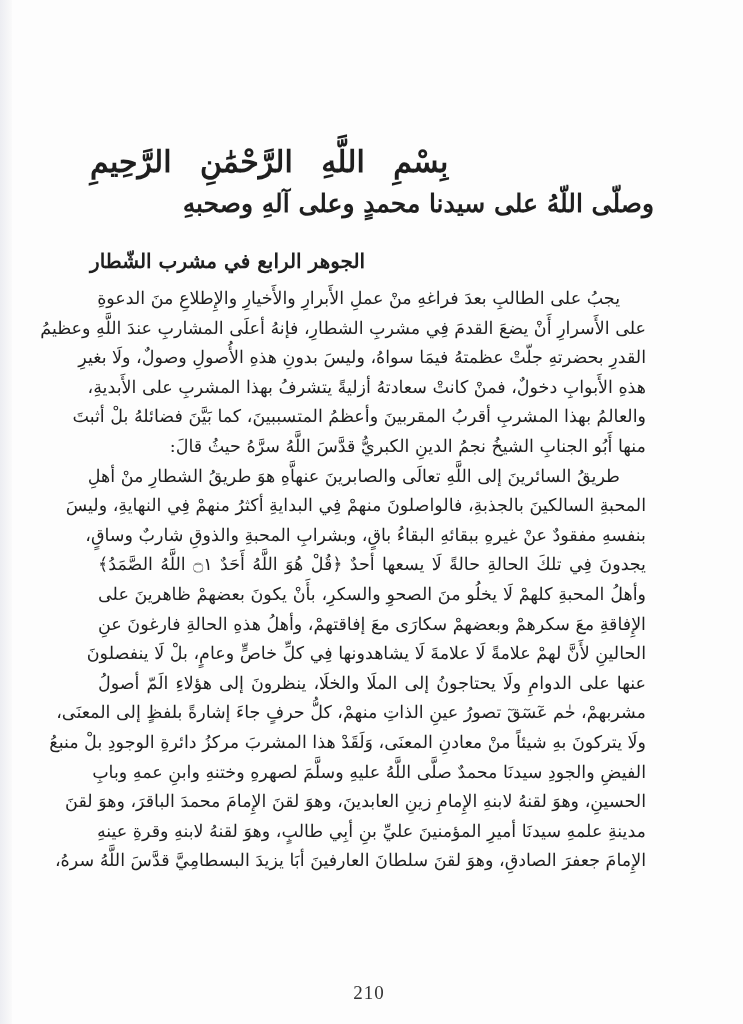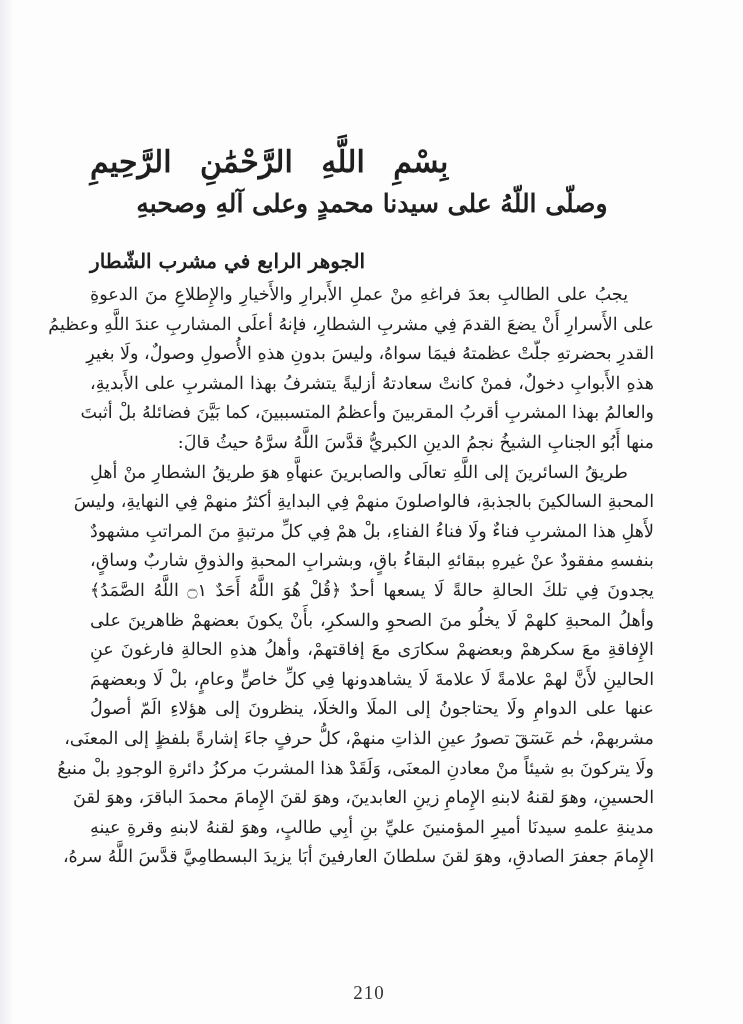--- a/index.html
+++ b/index.html
@@ -33,39 +33,38 @@
     .basmala {
       text-align: left;
       font-size: 30px;
       line-height: 44px;
       font-weight: bold;
       letter-spacing: 2px;
       word-spacing: 18px;
       margin: 0;
     }
     .salawat {
-      text-align: center;
       font-size: 25px;
       line-height: 40px;
       font-weight: bold;
       margin: 0 0 22px 0;
     }
     .section-title {
       text-align: left;
       font-size: 20px;
       line-height: 30px;
       font-weight: bold;
       margin: 0 0 4px 0;
     }
     .body-text {
       font-size: 17.5px;
       line-height: 29.6px;
       text-align: justify;
       text-align-last: right;
-      margin: 0;
+      margin: 8px;
     }
     .line {
       display: block;
       white-space: nowrap;
       text-align: justify;
       text-align-last: justify;
     }
     .line.indent {
       padding-right: 26px;
     }
@@ -97,28 +96,28 @@
 
   <div class="body-text">
     <span class="line indent">يجبُ على الطالبِ بعدَ فراغهِ منْ عملِ الأَبرارِ والأَخيارِ والإِطلاعِ منَ الدعوةِ</span>
     <span class="line">على الأَسرارِ أَنْ يضعَ القدمَ فِي مشربِ الشطارِ، فإنهُ أعلَى المشاربِ عندَ اللَّهِ وعظيمُ</span>
     <span class="line">القدرِ بحضرتهِ جلّتْ عظمتهُ فيمَا سواهُ، وليسَ بدونِ هذهِ الأُصولِ وصولٌ، ولَا بغيرِ</span>
     <span class="line">هذهِ الأَبوابِ دخولٌ، فمنْ كانتْ سعادتهُ أزليةً يتشرفُ بهذا المشربِ على الأَبديةِ،</span>
     <span class="line">والعالمُ بهذا المشربِ أقربُ المقربينَ وأعظمُ المتسببينَ، كما بَيَّنَ فضائلهُ بلْ أثبتَ</span>
     <span class="line last">منها أَبُو الجنابِ الشيخُ نجمُ الدينِ الكبريُّ قدَّسَ اللَّهُ سرَّهُ حيثُ قالَ:</span>
     <span class="line indent">طريقُ السائرينَ إلى اللَّهِ تعالَى والصابرينَ عنهاَّهِ هوَ طريقُ الشطارِ منْ أهلِ</span>
     <span class="line">المحبةِ السالكينَ بالجذبةِ، فالواصلونَ منهمْ فِي البدايةِ أكثرُ منهمْ فِي النهايةِ، وليسَ</span>
-    <span class="line">لأَهلِ هذا المشربِ فناءٌ ولَا فناءُ الفناءِ، بلْ همْ فِي كلِّ مرتبةٍ منَ المراتبِ مشهودٌ</span>
     <span class="line">بنفسهِ مفقودٌ عنْ غيرهِ ببقائهِ البقاءُ باقٍ، وبشرابِ المحبةِ والذوقِ شاربٌ وساقٍ،</span>
     <span class="line">يجدونَ فِي تلكَ الحالةِ حالةً لَا يسعها أحدٌ ﴿قُلْ هُوَ اللَّهُ أَحَدٌ ۝١ اللَّهُ الصَّمَدُ﴾</span>
     <span class="line">وأهلُ المحبةِ كلهمْ لَا يخلُو منَ الصحوِ والسكرِ، بأَنْ يكونَ بعضهمْ ظاهرينَ على</span>
     <span class="line">الإِفاقةِ معَ سكرهمْ وبعضهمْ سكارَى معَ إفاقتهمْ، وأهلُ هذهِ الحالةِ فارغونَ عنِ</span>
-    <span class="line">الحالينِ لأَنَّ لهمْ علامةً لَا علامةَ لَا يشاهدونها فِي كلِّ خاصٍّ وعامٍ، بلْ لَا وبعضهمَ</span>
+    <span class="line">الحالينِ لأَنَّ لهمْ علامةً لَا علامةَ لَا يشاهدونها فِي كلِّ خاصٍّ وعامٍ، بلْ لَا ينفصلونَ</span>
     <span class="line">عنها على الدوامِ ولَا يحتاجونُ إلى الملَا والخلَا، ينظرونَ إلى هؤلاءِ الَمّ أصولُ</span>
     <span class="line">مشربهمْ، حٰم عٓسٓقٓ تصورُ عينِ الذاتِ منهمْ، كلُّ حرفٍ جاءَ إشارةً بلفظٍ إلى المعنَى،</span>
     <span class="line">ولَا يتركونَ بهِ شيئاً منْ معادنِ المعنَى، وَلَقَدْ هذا المشربَ مركزُ دائرةِ الوجودِ بلْ منبعُ</span>
+    <span class="line">الفيضِ والجودِ سيدنَا محمدٌ صلَّى اللَّهُ عليهِ وسلَّمَ لصهرهِ وختنهِ وابنِ عمهِ وبابِ</span>
     <span class="line">الحسينِ، وهوَ لقنهُ لابنهِ الإِمامِ زينِ العابدينَ، وهوَ لقنَ الإِمامَ محمدَ الباقرَ، وهوَ لقنَ</span>
     <span class="line">مدينةِ علمهِ سيدنَا أميرِ المؤمنينَ عليِّ بنِ أبِي طالبٍ، وهوَ لقنهُ لابنهِ وقرةِ عينهِ</span>
     <span class="line">الإِمامَ جعفرَ الصادقِ، وهوَ لقنَ سلطانَ العارفينَ أبَا يزيدَ البسطامِيَّ قدَّسَ اللَّهُ سرهُ،</span>
   </div>
 </div>
 
 <div class="page-number">210</div>
 
 </body></html>

